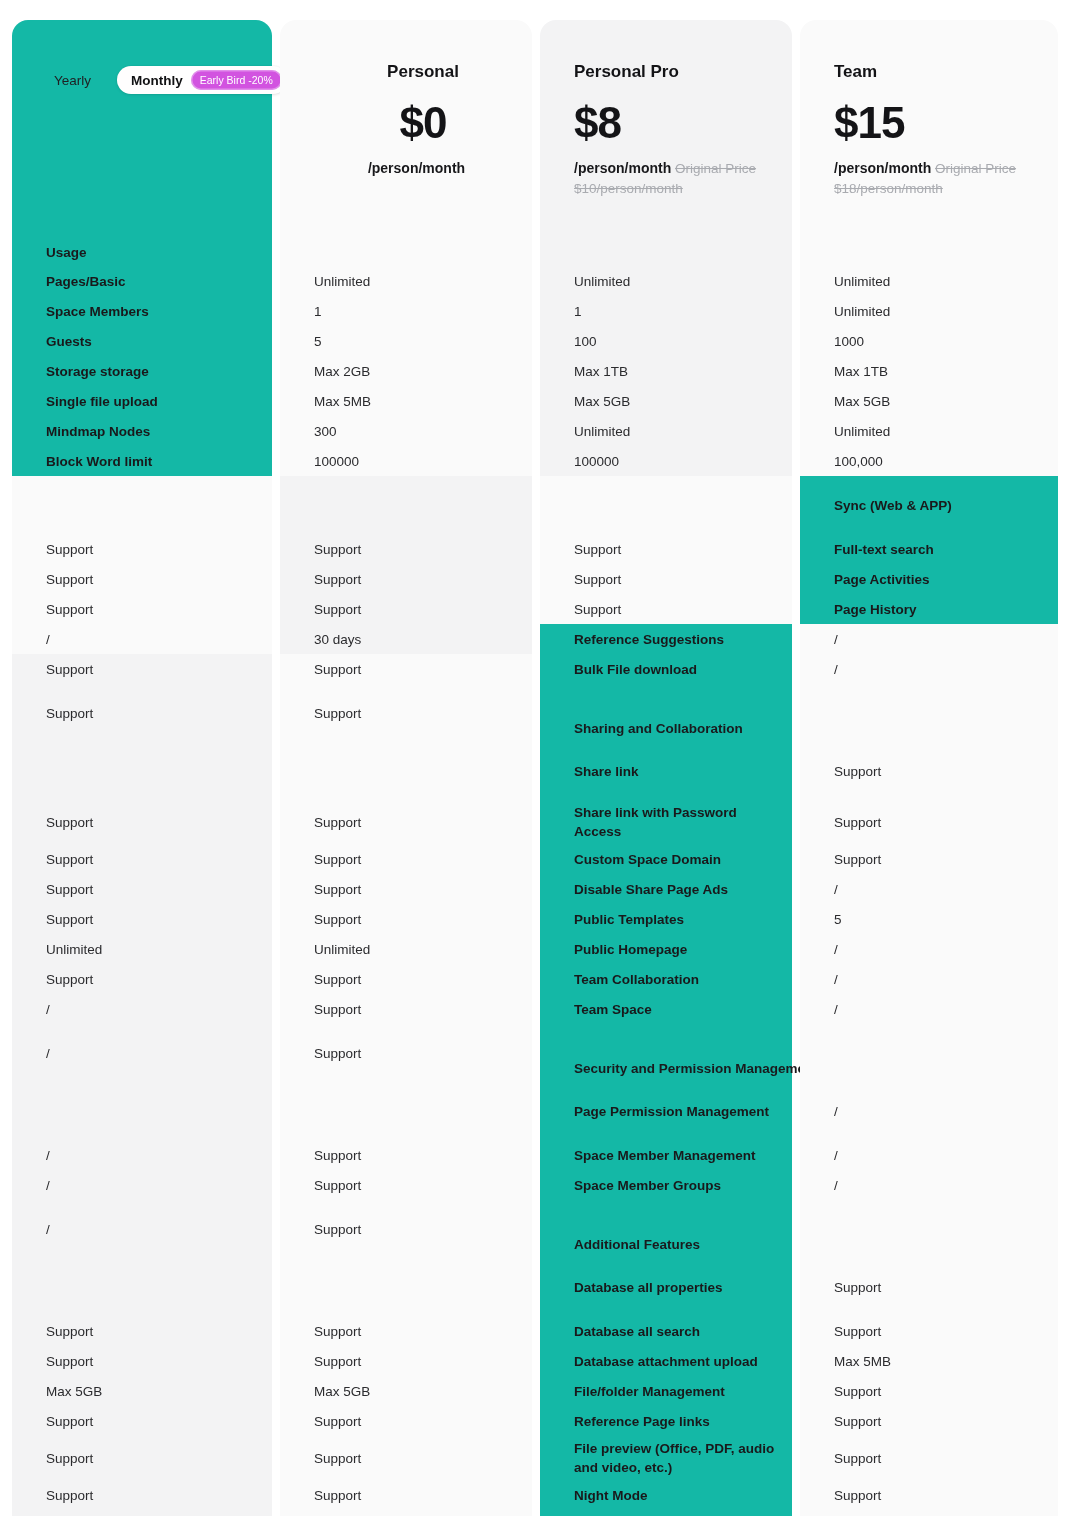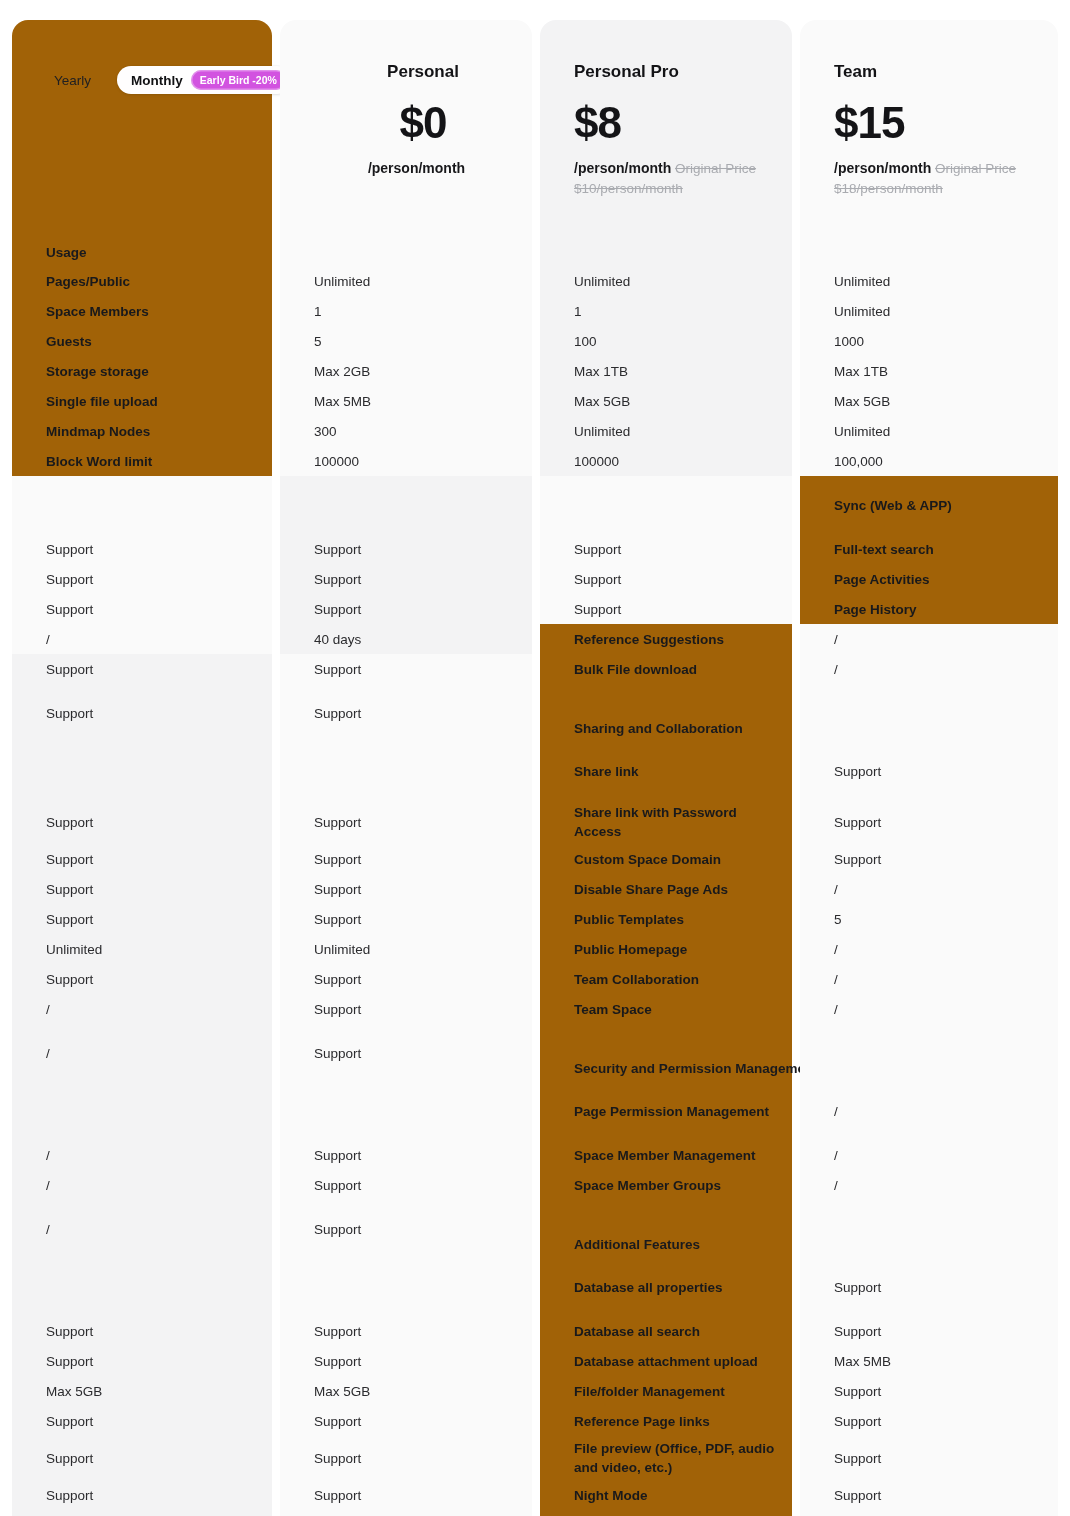--- a/index.html
+++ b/index.html
@@ -9,21 +9,21 @@
   .wrap { padding: 20px 12px 16px 12px; }
 
   .grid {
     display: grid;
     grid-template-columns: 260px 252px 252px 258px;
     column-gap: 8px;
     row-gap: 0;
   }
 
   .cell { font-size: 13.5px; color: #2b2b2e; }
-  .c0 { background: #a16207; }
+  .c0 { background: #14b8a6; }
   .c1 { background: #fafafa; text-align: center; }
   .c2 { background: #f3f3f4; }
   .c3 { background: #fafafa; }
 
   .top { border-radius: 16px 16px 0 0; }
   .bottom { border-radius: 0 0 16px 16px; height: 26px; }
 
   
   .head { height: 196px; }
   .head-toggle { padding: 46px 0 0 42px; }
@@ -36,21 +36,21 @@
   .toggle-monthly {
     display: inline-flex; align-items: center; gap: 8px;
     background: #fffefe; border: none; cursor: pointer;
     border-radius: 999px; padding: 4px 5px 4px 14px;
     box-shadow: 0 1px 3px rgba(0,0,0,0.10), 0 0 0 1px rgba(0,0,0,0.02);
     font-family: inherit;
   }
   .toggle-monthly-label { font-size: 13.5px; font-weight: 600; color: #111113; }
   .badge {
     display: inline-block; border-radius: 999px;
-    padding: 4px 9px; font-size: 10.5px; font-weight: 700; color: #ffffff;
+    padding: 4px 9px; font-size: 10.5px; font-weight: 400; color: #ffffff;
     background: #d253e0; box-shadow: inset 0 0 0 1.5px rgba(255,255,255,0.35);
     white-space: nowrap;
   }
 
   .plan-head { padding: 42px 0 0 34px; }
   .plan-name { font-size: 17px; font-weight: 700; color: #131316; }
   .plan-price { font-size: 44px; font-weight: 800; color: #141417; letter-spacing: -1px; margin-top: 16px; }
   .plan-sub { margin-top: 10px; width: 205px; line-height: 20px; }
   .plan-per { font-size: 14px; font-weight: 600; color: #18181b; }
   .plan-orig { font-size: 13.5px; font-weight: 400; color: #a9abb0; text-decoration: line-through; }
@@ -108,21 +108,21 @@
       <div class="plan-sub">
         <span class="plan-per">/person/month</span>
         <span class="plan-orig">Original Price $18/person/month</span>
       </div>
     </div>
 
   <div class="cell c0 sec first-sec">Usage</div>
       <div class="cell c1 sec first-sec"></div>
       <div class="cell c2 sec first-sec"></div>
       <div class="cell c3 sec first-sec"></div>
-      <div class="cell c0 row lab">Pages/Public</div>
+      <div class="cell c0 row lab">Pages/Basic</div>
       <div class="cell c1 row val">Unlimited</div>
       <div class="cell c2 row val">Unlimited</div>
       <div class="cell c3 row val">Unlimited</div>
       <div class="cell c0 row lab">Space Members</div>
       <div class="cell c1 row val">1</div>
       <div class="cell c2 row val">1</div>
       <div class="cell c3 row val">Unlimited</div>
       <div class="cell c0 row lab">Guests</div>
       <div class="cell c1 row val">5</div>
       <div class="cell c2 row val">100</div>
@@ -153,21 +153,21 @@
       <div class="cell c0 row lab">Full-text search</div>
       <div class="cell c1 row val">Support</div>
       <div class="cell c2 row val">Support</div>
       <div class="cell c3 row val">Support</div>
       <div class="cell c0 row lab">Page Activities</div>
       <div class="cell c1 row val">Support</div>
       <div class="cell c2 row val">Support</div>
       <div class="cell c3 row val">Support</div>
       <div class="cell c0 row lab">Page History</div>
       <div class="cell c1 row val">/</div>
-      <div class="cell c2 row val">40 days</div>
+      <div class="cell c2 row val">30 days</div>
       <div class="cell c0 row lab">Reference Suggestions</div>
       <div class="cell c1 row val">/</div>
       <div class="cell c2 row val">Support</div>
       <div class="cell c3 row val">Support</div>
       <div class="cell c0 row lab">Bulk File download</div>
       <div class="cell c1 row val">/</div>
       <div class="cell c2 row val">Support</div>
       <div class="cell c3 row val">Support</div>
       <div class="cell c0 sec">Sharing and Collaboration</div>
       <div class="cell c1 sec"></div>

